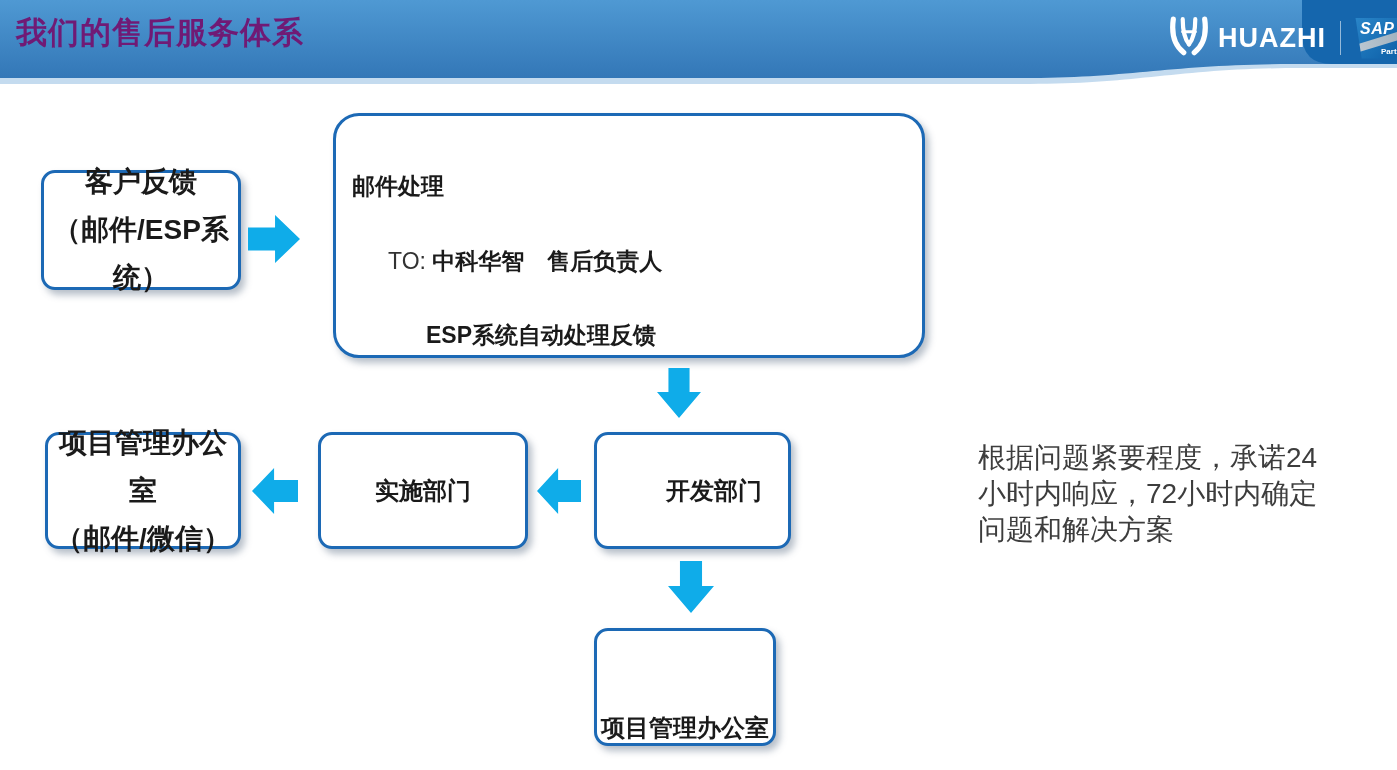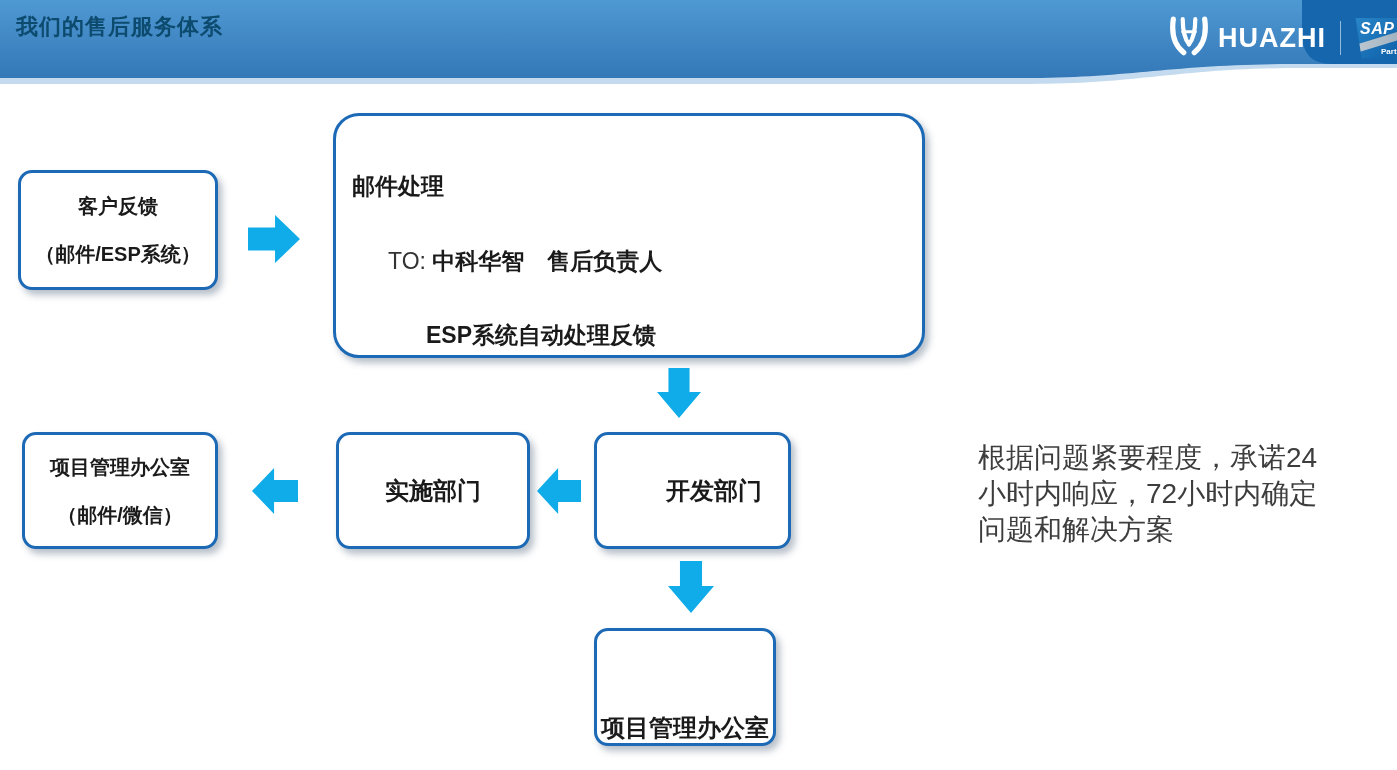--- a/index.html
+++ b/index.html
@@ -7,21 +7,21 @@
     position:relative;
     width:1397px;height:770px;
     background:#ffffff;
     overflow:hidden;
     font-family:"Liberation Sans","DejaVu Sans",sans-serif;
   }
   
   .header-svg{position:absolute;left:0;top:0;width:1397px;height:100px;}
   .slide-title{
     position:absolute;left:16px;top:12px;
-    color:#0c4a6e;font-size:22px;font-weight:600;letter-spacing:1px;
+    color:#701a75;font-size:31px;font-weight:600;letter-spacing:1px;
     white-space:nowrap;
   }
   .logo-group{position:absolute;left:1168px;top:12px;height:52px;display:flex;align-items:center;}
   .brand-emblem{width:42px;height:46px;margin-right:8px;}
   .brand-name{color:#ffffff;font-size:27px;font-weight:bold;letter-spacing:1px;line-height:46px;}
   .logo-sep{width:1px;height:34px;background:rgba(255,255,255,.55);margin:0 12px 0 14px;}
   .sap-logo{
     position:relative;width:62px;height:41px;
     background:linear-gradient(135deg,#2a86c9 0%,#1266ad 70%);
     clip-path:polygon(4% 0,86% 0,100% 100%,14% 100%);
@@ -39,33 +39,33 @@
     position:absolute;
     background:#ffffff;
     border:3px solid #1C69B5;
     border-radius:14px;
     box-shadow:4px 5px 7px rgba(96,114,136,.45);
     display:flex;flex-direction:column;align-items:center;justify-content:center;
     color:#1a1a1a;text-align:center;
     box-sizing:border-box;
   }
   .flow-box .l1,.flow-box .l2{font-weight:bold;}
-  .two-line{font-size:20px;line-height:48px;}
+  .two-line{font-size:28px;line-height:48px;margin-left:23px;}
   .one-line{font-size:24px;line-height:30px;}
   .box-customer-feedback{left:18px;top:170px;width:200px;height:120px;}
   .box-mail{left:333px;top:113px;width:592px;height:245px;border-radius:26px;
     align-items:flex-start;justify-content:space-between;text-align:left;
     padding:50px 20px 0 16px;font-size:23px;line-height:40px;}
   .box-mail .mail-title{font-weight:bold;}
   .box-mail .mail-to{padding-left:36px;}
   .box-mail .to-label{font-weight:400;color:#333;}
   .box-mail .to-value{font-weight:bold;margin-top:12px;}
   .box-mail .mail-auto{padding-left:74px;font-weight:bold;}
   .box-opinion{left:22px;top:432px;width:196px;height:117px;}
-  .box-impl{left:336px;top:432px;width:194px;height:117px;}
+  .box-impl{left:318px;top:432px;width:210px;height:117px;}
   .box-dev{left:594px;top:432px;width:197px;height:117px;padding-left:43px;}
   .box-pmo{left:594px;top:628px;width:182px;height:118px;justify-content:flex-end;}
   
   .arrow{position:absolute;background:#0FACE9;}
   .arrow-right{clip-path:polygon(0 26%,52% 26%,52% 0,100% 50%,52% 100%,52% 74%,0 74%);}
   .arrow-left{clip-path:polygon(100% 26%,48% 26%,48% 0,0 50%,48% 100%,48% 74%,100% 74%);}
   .arrow-down{clip-path:polygon(26% 0,74% 0,74% 48%,100% 48%,50% 100%,0 48%,26% 48%);}
   .a-feedback{left:248px;top:215px;width:52px;height:48px;}
   .a-mail-dev{left:657px;top:368px;width:44px;height:50px;}
   .a-dev-impl{left:537px;top:468px;width:44px;height:46px;}

